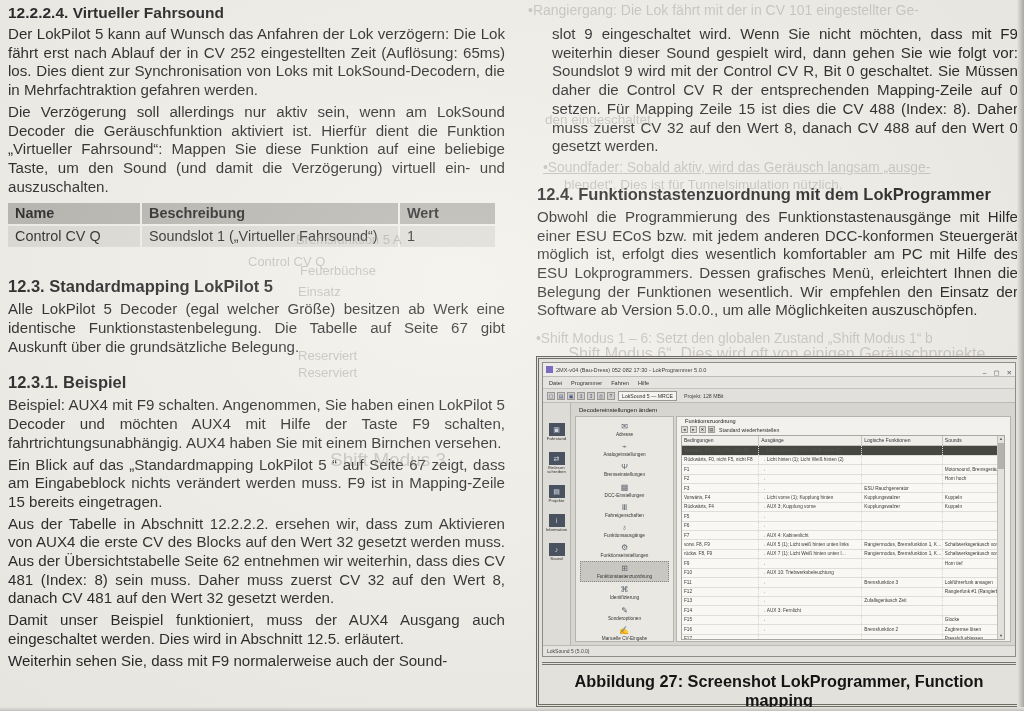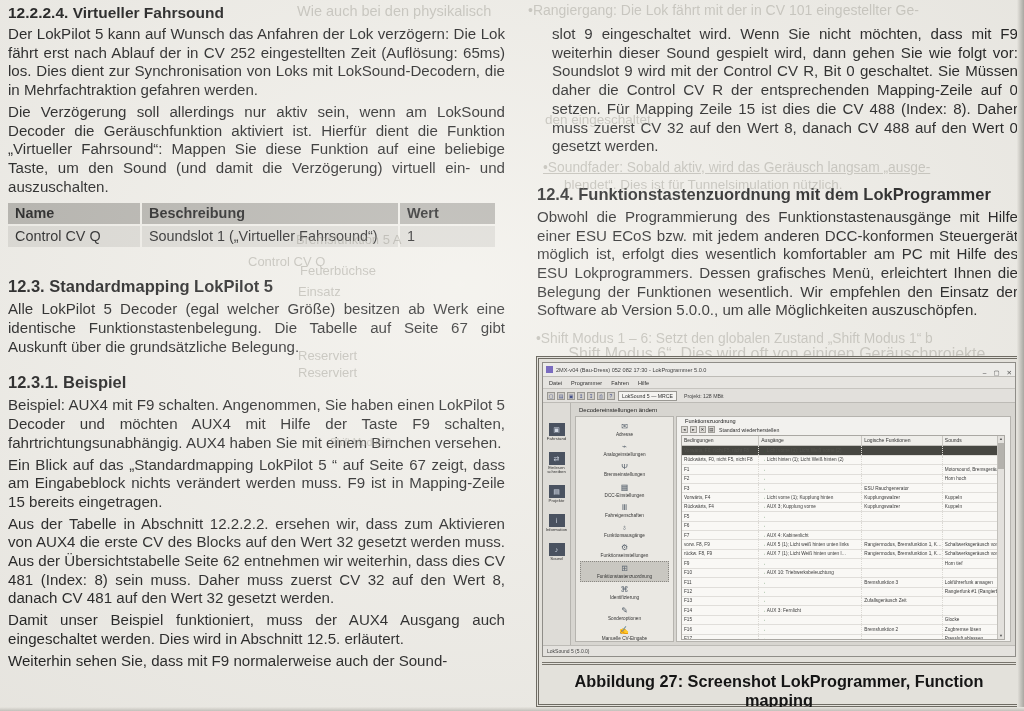--- a/index.html
+++ b/index.html
@@ -387,27 +387,26 @@
       </div>
       <div id="statusbar">
         <span>LokSound 5 (5.0.0)</span>
       </div>
     </div>
     <div id="figcaption">Abbildung 27: Screenshot LokProgrammer, Function mapping</div>
   </div>
 
   <div class="edge-r"></div>
   <div class="edge-b"></div>
-<div class="ghost" style="left: 297px; top: 3px; font-size: 14.5px;">Wie auch bei den physikalisch</div>
     <div class="ghost" style="left: 528px; top: 2px; font-size: 14px;">•Rangiergang: Die Lok fährt mit der in CV 101 eingestellter Ge-</div>
     <div class="ghost" style="left: 545px; top: 112px; font-size: 13.5px;">den eingeschaltet.</div>
     <div class="ghost" style="left: 543px; top: 160px; font-size: 13.8px; text-decoration: underline;">•Soundfader: Sobald aktiv, wird das Geräusch langsam „ausge-</div>
     <div class="ghost" style="left: 552px; top: 177px; font-size: 13.5px; margin-left: 12px;">blendet“. Dies ist für Tunnelsimulation nützlich.</div>
     <div class="ghost" style="left: 536px; top: 331px; font-size: 13.8px;">•Shift Modus 1 – 6: Setzt den globalen Zustand „Shift Modus 1“ b</div>
     <div class="ghost" style="left: 548px; top: 345px; font-size: 16px; margin-left: 15px;">„Shift Modus 6“. Dies wird oft von einigen Geräuschprojekte</div>
     <div class="ghost" style="left: 296px; top: 232px; font-size: 13px;">Bremsfunktion 5 A</div>
     <div class="ghost" style="left: 248px; top: 254px; font-size: 13px;">Control CV Q</div>
     <div class="ghost" style="left: 300px; top: 263px; font-size: 13px;">Feuerbüchse</div>
     <div class="ghost" style="left: 298px; top: 284px; font-size: 13px;">Einsatz</div>
     <div class="ghost" style="left: 298px; top: 348px; font-size: 13px;">Reserviert</div>
     <div class="ghost" style="left: 298px; top: 365px; font-size: 13px;">Reserviert</div>
-    <div class="ghost" style="left: 330px; top: 437px; font-size: 10px;">Shift Modus 3</div>
+    <div class="ghost" style="left: 330px; top: 449px; font-size: 19px;">Shift Modus 3</div>
   </div>
 
 </body></html>

